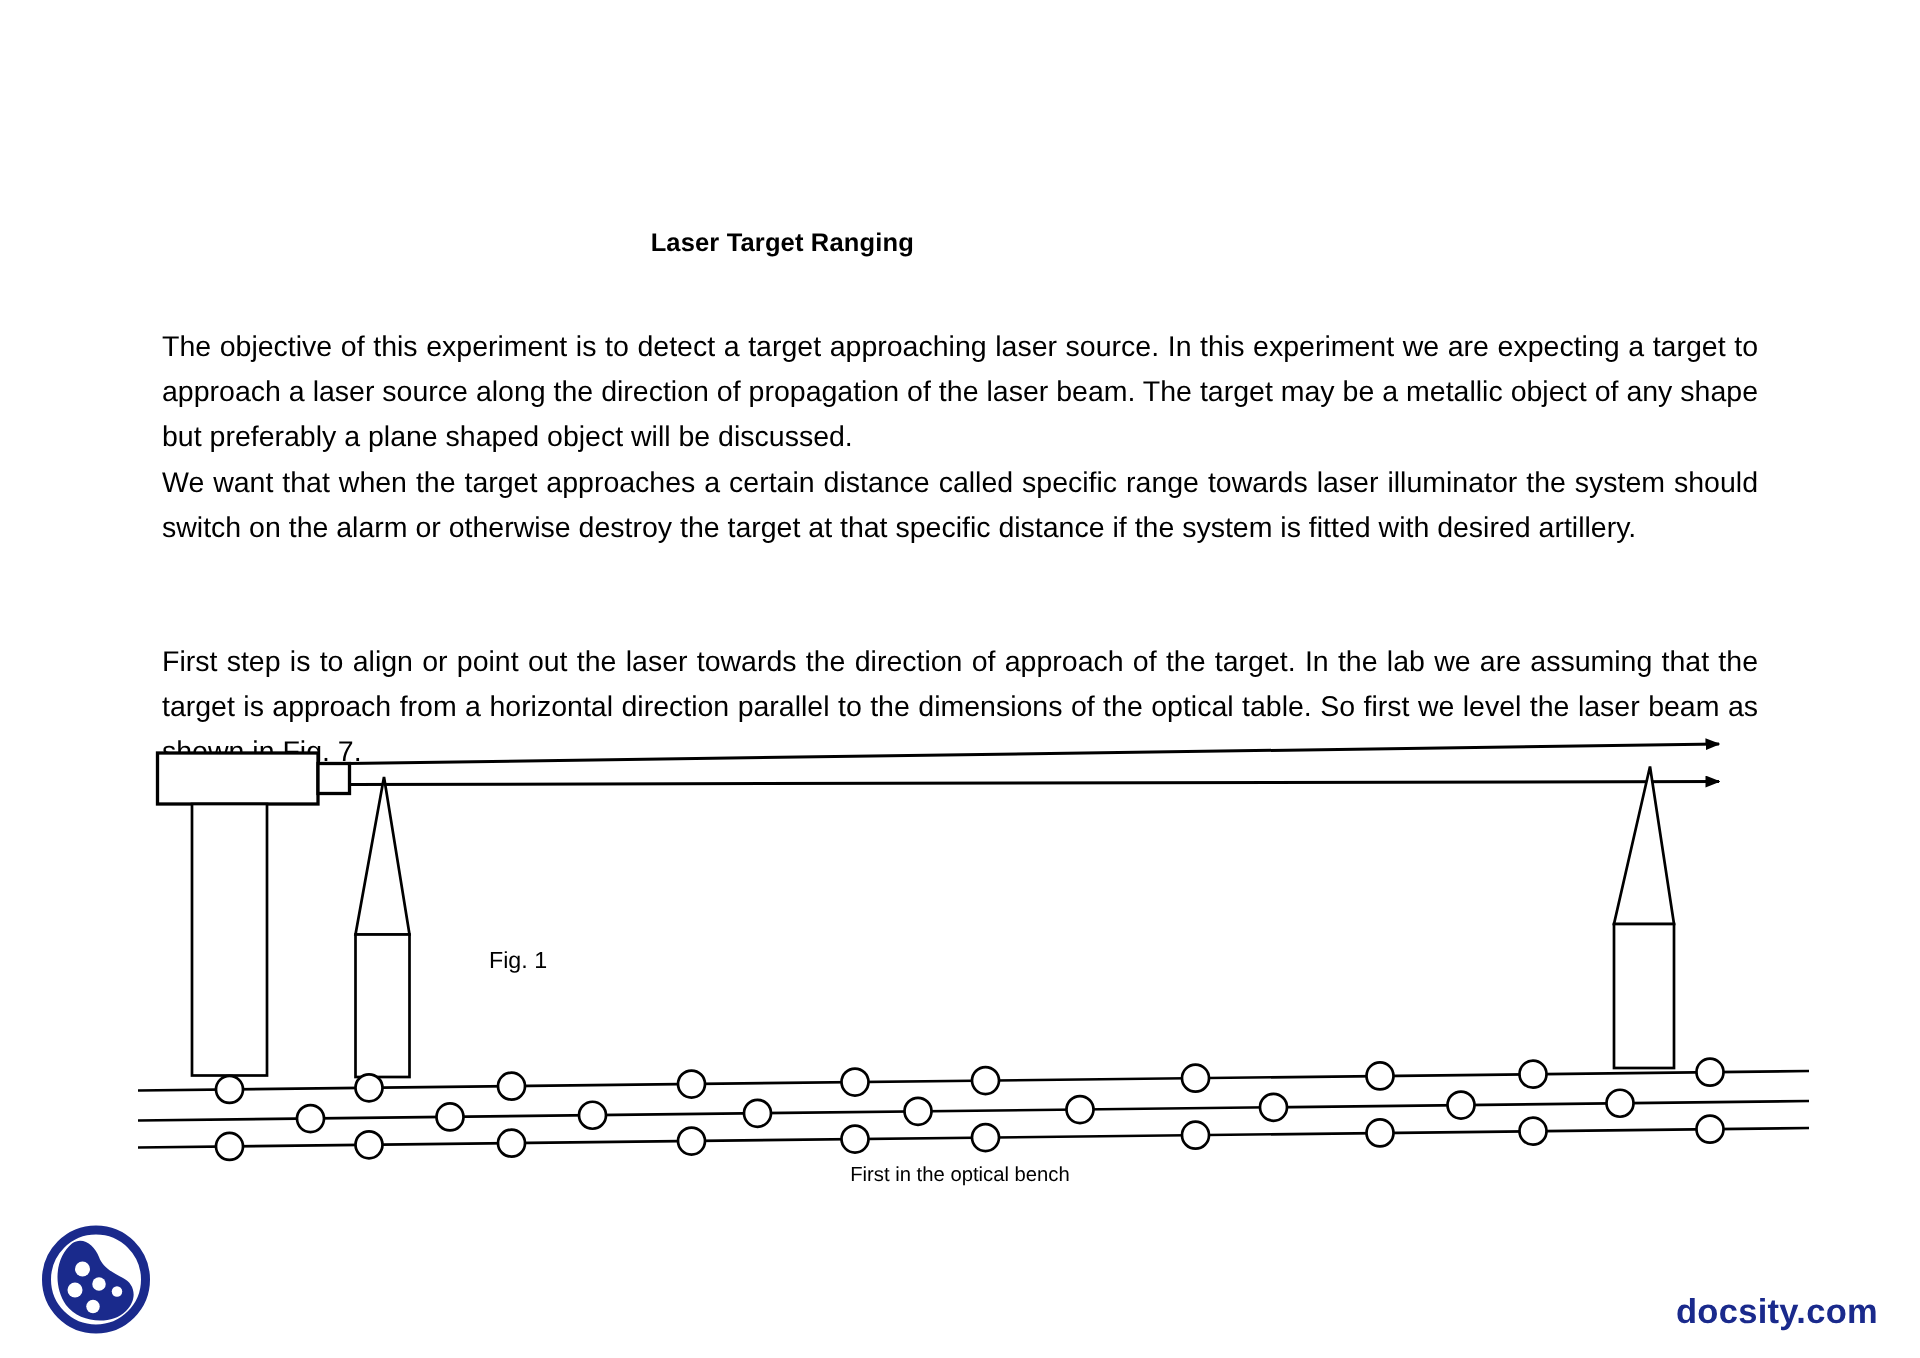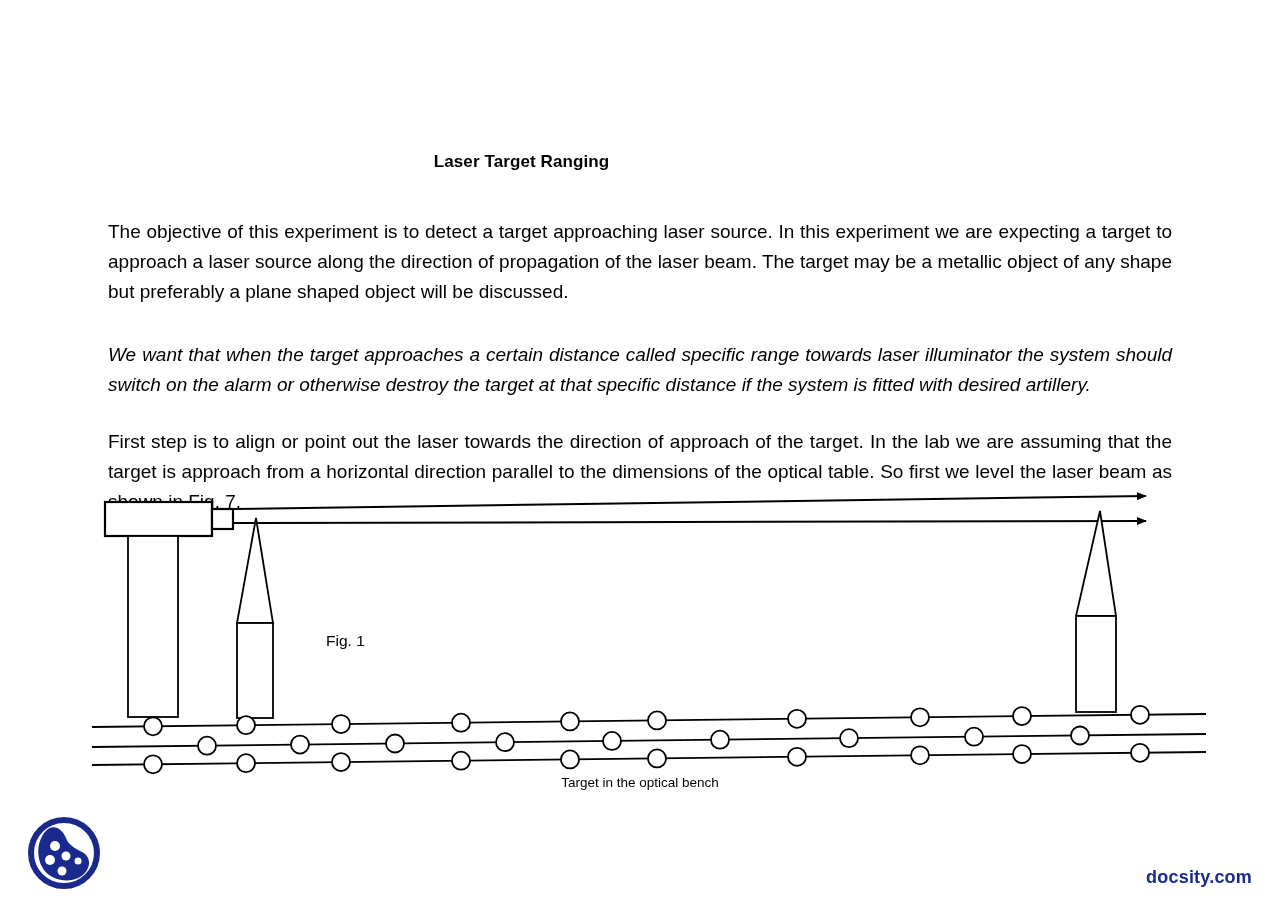--- a/index.html
+++ b/index.html
@@ -33,21 +33,21 @@
   .para {
     position: absolute;
     left: 108px;
     width: 1064px;
     font-size: 19px;
     line-height: 30px;
     text-align: justify;
     text-justify: inter-word;
   }
   .para.p1 { top: 198px; }
-  .para.p2 { top: 321px; font-style: italic; }
+  .para.p2 { top: 289px; }
   .para.p3 { top: 408px; }
 
   .figure {
     position: absolute;
     left: 0;
     top: 0;
     width: 1280px;
     height: 905px;
     pointer-events: none;
   }
@@ -63,21 +63,21 @@
     left: 0;
     top: 775px;
     width: 1280px;
     text-align: center;
     font-size: 13.5px;
   }
   .watermark {
     position: absolute;
     right: 28px;
     bottom: 17px;
-    font-size: 18px;
+    font-size: 23px;
     font-weight: bold;
     color: #1a2a8c;
     letter-spacing: 0.2px;
   }
   .logo {
     position: absolute;
     left: 22px;
     top: 812px;
     width: 84px;
     height: 82px;
@@ -149,21 +149,21 @@
         <circle cx="657" cy="758.4" r="9" fill="#ffffff" stroke="#000000" stroke-width="1.8"></circle>
         <circle cx="797" cy="756.8" r="9" fill="#ffffff" stroke="#000000" stroke-width="1.8"></circle>
         <circle cx="920" cy="755.3" r="9" fill="#ffffff" stroke="#000000" stroke-width="1.8"></circle>
         <circle cx="1022" cy="754.1" r="9" fill="#ffffff" stroke="#000000" stroke-width="1.8"></circle>
         <circle cx="1140" cy="752.8" r="9" fill="#ffffff" stroke="#000000" stroke-width="1.8"></circle>
       </g>
   </svg>
 
   <div class="fig-label">Fig. 1</div>
 
-  <div class="bench-caption">Target in the optical bench</div>
+  <div class="bench-caption">First in the optical bench</div>
 
   <svg class="logo" viewBox="0 0 84 82">
     <circle cx="42" cy="41" r="33" fill="none" stroke="#1a2a8c" stroke-width="6"></circle>
     <path d="M26,17 C15,26 13,45 22,58 C31,70 52,72 62,62 C70,54 68,44 60,40
              C52,36 46,32 44,26 C41,18 33,12 26,17 Z" fill="#1a2a8c"></path>
     <circle cx="33" cy="34" r="5" fill="#ffffff"></circle>
     <circle cx="28" cy="48" r="5" fill="#ffffff"></circle>
     <circle cx="44" cy="44" r="4.5" fill="#ffffff"></circle>
     <circle cx="56" cy="49" r="3.5" fill="#ffffff"></circle>
     <circle cx="40" cy="59" r="4.5" fill="#ffffff"></circle>

